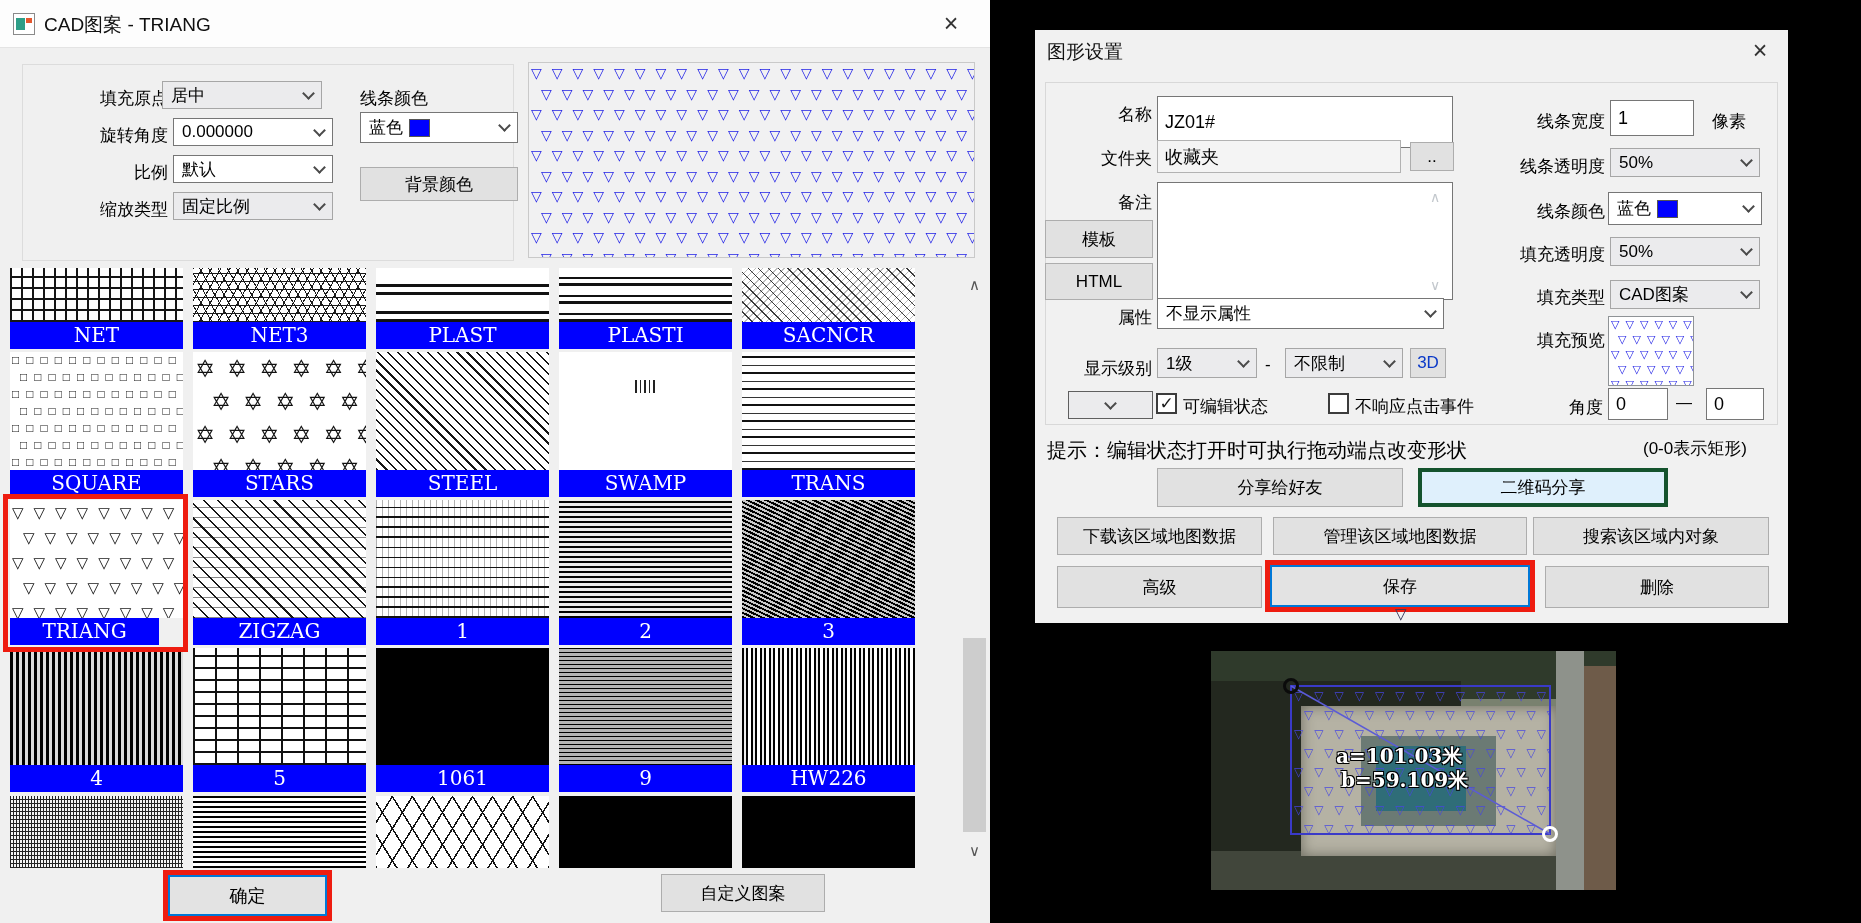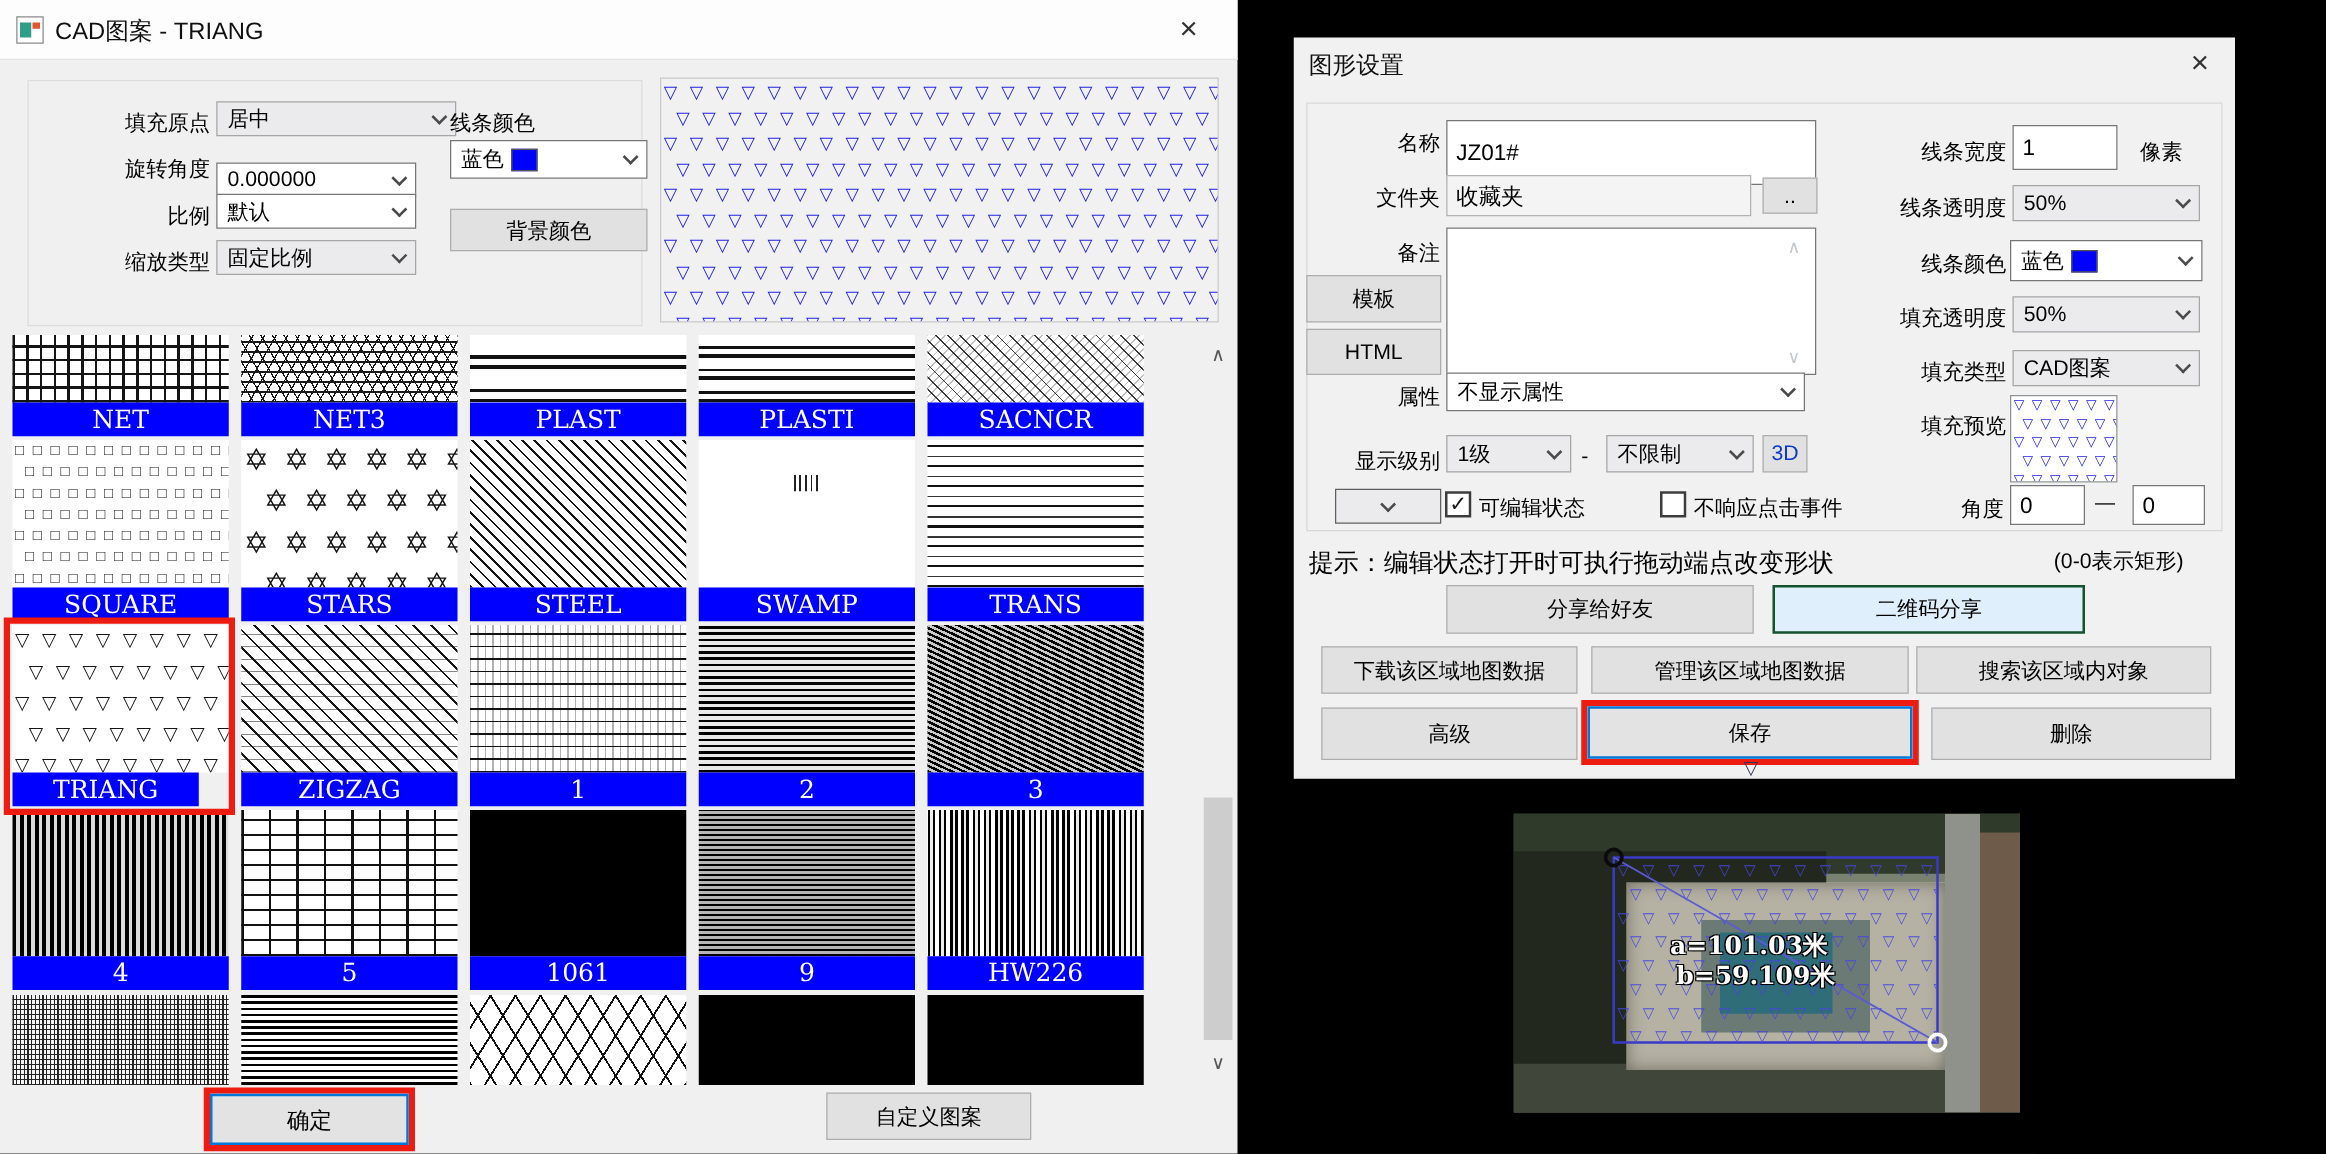--- a/index.html
+++ b/index.html
@@ -67,21 +67,21 @@
   .sb-btn { position:absolute; left:0; width:27px; height:34px; color:#555; font-size:15px; text-align:center; line-height:34px; }
   #ld-thumb { position:absolute; left:2px; top:370px; width:23px; height:194px; background:#cdcdcd; }
 
   
   #right-dialog { left:1035px; top:30px; width:753px; height:593px; background:#f1f1f1; }
   .rlabel { position:absolute; font-size:17px; color:#000; text-align:right; }
   .tinput { position:absolute; background:#fff; border:1px solid #767676; font-size:18px; color:#000; padding:0 7px; display:flex; align-items:center; }
   #rd-group { left:10px; top:52px; width:733px; height:343px; border:1px solid #d8d8d8; }
   .checkbox { position:absolute; width:21px; height:21px; background:#fff; border:2px solid #3c3c3c; font-size:17px; line-height:17px; text-align:center; color:#1a1a1a; }
   .cblabel { position:absolute; font-size:17px; color:#000; }
-  .qr-btn { background:#dff0fc; border:2px solid #14532d; }
+  .qr-btn { background:#dff0fc; border:4px solid #14532d; }
   #rd-hint { font-size:20px; color:#000; }
   #fill-preview-box { background:#fff; border:1px solid #8f9396; overflow:hidden; }
 
   
   #map { left:1211px; top:651px; width:405px; height:239px; background:#79816f; overflow:hidden; }
   .map-layer { position:absolute; }
   #map-overlay-rect { position:absolute; border:2px solid #3a3ac8; overflow:hidden; }
   #map-svg { position:absolute; left:0; top:0; }
   .map-label { position:absolute; color:#fff; font-family:"DejaVu Serif",serif; font-size:20px; font-weight:bold; white-space:nowrap;
     text-shadow:-1px -1px 0 #000, 1px -1px 0 #000, -1px 1px 0 #000, 1px 1px 0 #000; }
@@ -98,26 +98,26 @@
           <span class="ic-a"></span>
           <span class="ic-b"></span>
         </div>
       <div id="ld-title" class="abs">CAD图案 - TRIANG</div>
       <div id="ld-close" class="abs close-x">×</div>
     </div>
 
     <div id="ld-form-group" class="abs groupbox"></div>
 
     <div class="abs flabel" style="left:58px;top:87px;">填充原点</div>
-    <div class="abs combo grey" style="left:173px;top:81px;width:192px;height:28px;">
+    <div class="abs combo grey" style="left:162px;top:81px;width:160px;height:28px;">
       <span>居中</span>
         <span class="chev"></span>
     </div>
     <div class="abs flabel" style="left:58px;top:124px;">旋转角度</div>
-    <div class="abs combo" style="left:173px;top:130px;width:160px;height:28px;">
+    <div class="abs combo" style="left:173px;top:118px;width:160px;height:28px;">
       <span>0.000000</span>
         <span class="chev"></span>
     </div>
     <div class="abs flabel" style="left:58px;top:161px;">比例</div>
     <div class="abs combo" style="left:173px;top:155px;width:160px;height:28px;">
       <span>默认</span>
         <span class="chev"></span>
     </div>
     <div class="abs flabel" style="left:58px;top:198px;">缩放类型</div>
     <div class="abs combo grey" style="left:173px;top:192px;width:160px;height:28px;">

